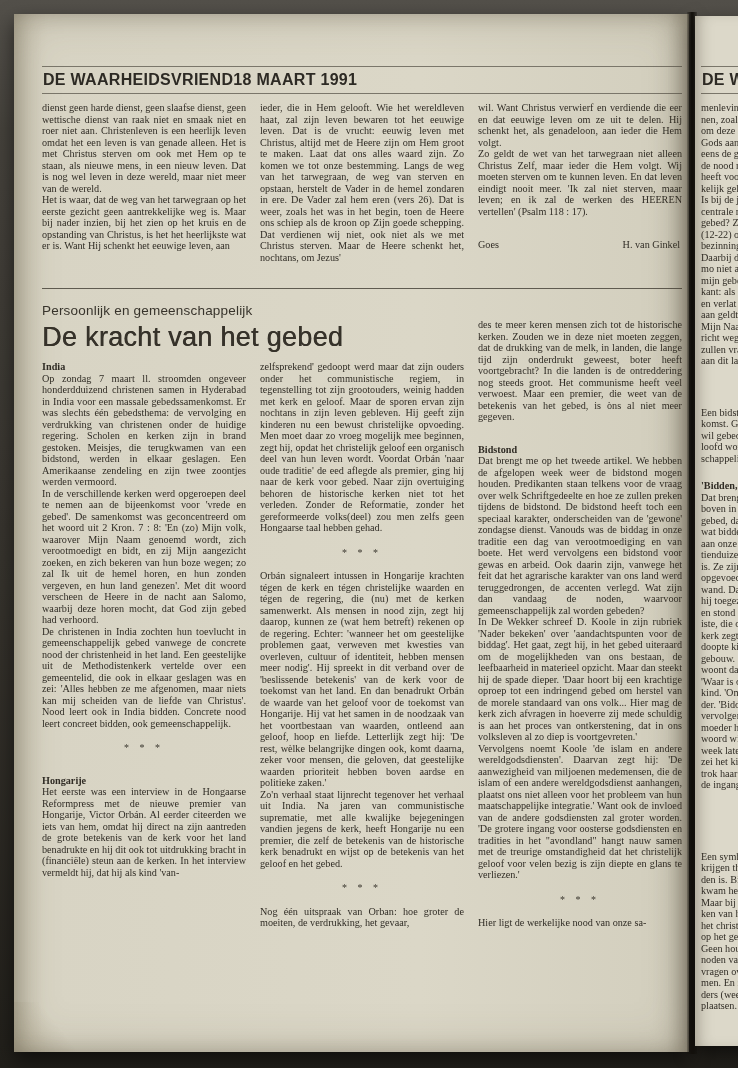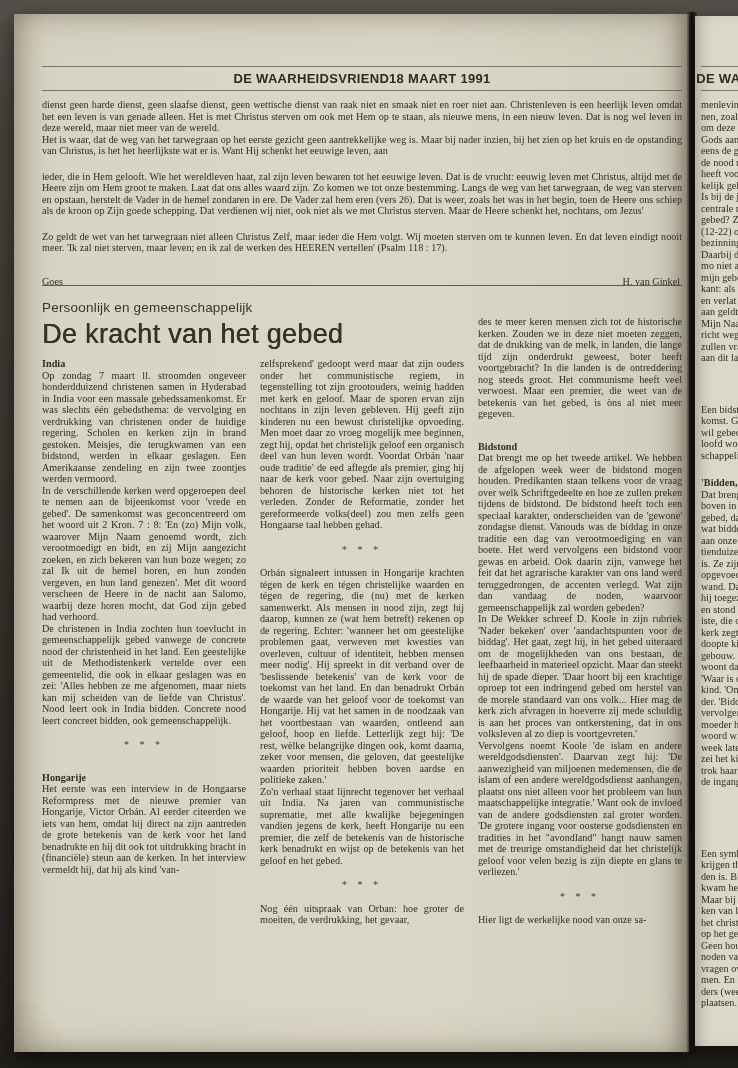--- a/index.html
+++ b/index.html
@@ -42,31 +42,31 @@
   }
   .right-page::after{
     content:"";position:absolute;inset:0;pointer-events:none;
     box-shadow:inset 10px 0 16px -8px rgba(58,50,36,.4);
   }
   
   .inner{position:relative;padding:0 7px 0 28px;}
   .masthead-wrap{margin-top:52px;}
   .rule{height:1px;background:#7a766a;}
   .masthead{
-    display:flex;justify-content:center;align-items:center;
+    display:flex;justify-content:flex-start;align-items:center;
     padding:4px 1px 4px 1px;
     font-family:"Liberation Sans", sans-serif;
-    font-weight:bold;font-size:13px;letter-spacing:.3px;color:#2d2a24;
+    font-weight:bold;font-size:16px;letter-spacing:.3px;color:#2d2a24;
     white-space:nowrap;
   }
   
   .bodytext{font-size:10.2px;line-height:11.5px;color:#302c25;text-align:justify;}
   .col{flex:1 1 0;min-width:0;}
   .top-section{
-    display:flex;gap:14px;margin-top:8px;height:178px;flex-direction:column;
+    display:flex;gap:14px;margin-top:8px;height:178px;
   }
   .b-para{margin:0;}
   .b-heading{font-weight:bold;margin-top:21px;}
   .b-heading:first-child{margin-top:0;}
   .b-sep{
     text-align:center;letter-spacing:4px;font-size:10px;
     margin:13px 0 12px 0;color:#3a362e;
   }
   .signoff{
     display:flex;justify-content:space-between;
@@ -119,20 +119,21 @@
       <div class="top-section bodytext">
         <div class="col">
             <div class="b-para">dienst geen harde dienst, geen slaafse dienst, geen wettische dienst van raak niet en smaak niet en roer niet aan. Christenleven is een heerlijk leven omdat het een leven is van genade alleen. Het is met Christus sterven om ook met Hem op te staan, als nieuwe mens, in een nieuw leven. Dat is nog wel leven in deze wereld, maar niet meer van de wereld.</div>
             <div class="b-para">Het is waar, dat de weg van het tarwegraan op het eerste gezicht geen aantrekkelijke weg is. Maar bij nader inzien, bij het zien op het kruis en de opstanding van Christus, is het het heerlijkste wat er is. Want Hij schenkt het eeuwige leven, aan</div>
           </div>
         <div class="col">
             <div class="b-para">ieder, die in Hem gelooft. Wie het wereldleven haat, zal zijn leven bewaren tot het eeuwige leven. Dat is de vrucht: eeuwig leven met Christus, altijd met de Heere zijn om Hem groot te maken. Laat dat ons alles waard zijn. Zo komen we tot onze bestemming. Langs de weg van het tarwegraan, de weg van sterven en opstaan, herstelt de Vader in de hemel zondaren in ere. De Vader zal hem eren (vers 26). Dat is weer, zoals het was in het begin, toen de Heere ons schiep als de kroon op Zijn goede schepping. Dat verdienen wij niet, ook niet als we met Christus sterven. Maar de Heere schenkt het, nochtans, om Jezus'</div>
           </div>
         <div class="col">
           <div>
+              <div class="b-para">wil. Want Christus verwierf en verdiende die eer en dat eeuwige leven om ze uit te delen. Hij schenkt het, als genadeloon, aan ieder die Hem volgt.</div>
               <div class="b-para">Zo geldt de wet van het tarwegraan niet alleen Christus Zelf, maar ieder die Hem volgt. Wij moeten sterven om te kunnen leven. En dat leven eindigt nooit meer. 'Ik zal niet sterven, maar leven; en ik zal de werken des HEEREN vertellen' (Psalm 118 : 17).</div>
             </div>
           <div class="signoff">
             <span>Goes</span>
             <span>H. van Ginkel</span>
           </div>
         </div>
       </div>
 
       <div class="main-section">

